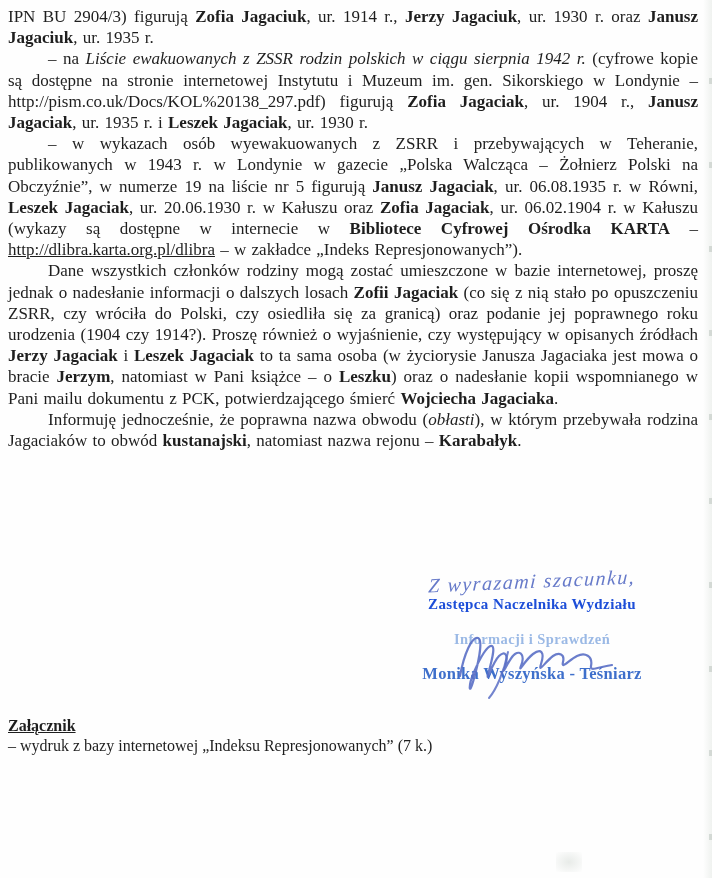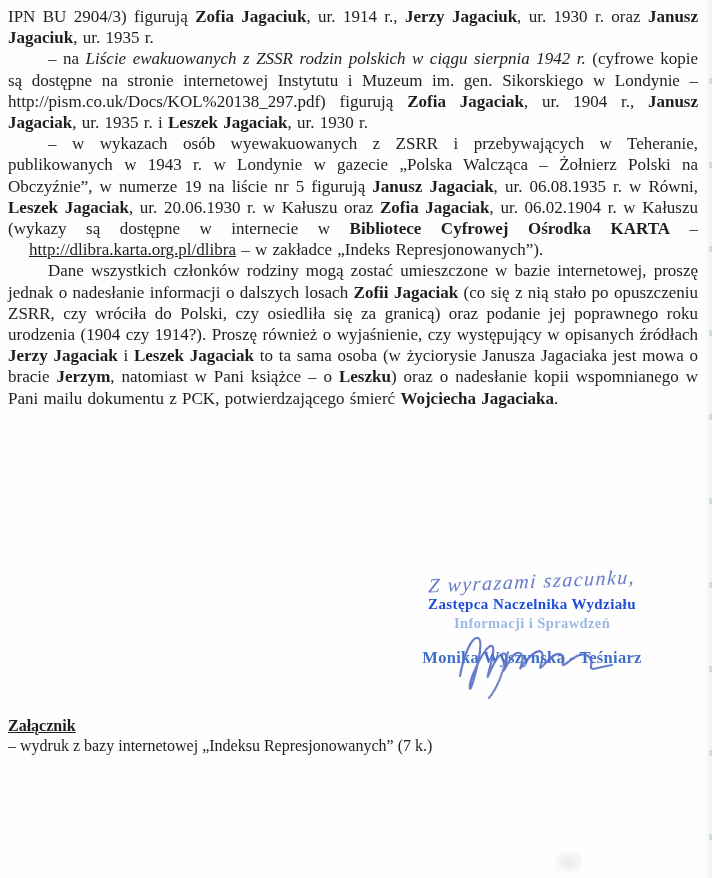--- a/index.html
+++ b/index.html
@@ -25,21 +25,21 @@
     color: #1e1e1e;
     text-align: justify;
   }
   .para {
     margin: 0;
     word-spacing: 0.06em;
   }
   .para.indent { text-indent: 40px; }
   .para span[data-bold]   { font-weight: bold; }
   .para span[data-italic] { font-style: italic; }
-  .para span[data-under]  { text-decoration: underline; margin-left: 21px; }
+  .para span[data-under]  { text-decoration: underline; }
 
   .signature-block {
     position: absolute;
     left: 408px;
     top: 570px;
     width: 248px;
     text-align: center;
   }
   .handwritten-closing {
     font-style: italic;
@@ -50,21 +50,21 @@
     opacity: 0.92;
   }
   .stamp-line1 {
     margin-top: 3px;
     font-size: 15px;
     font-weight: bold;
     letter-spacing: 0.4px;
     white-space: nowrap;
   }
   .stamp-line2 {
-    margin-top: 2px;
+    margin-top: 18px;
     font-size: 14.5px;
     font-weight: bold;
     letter-spacing: 0.4px;
     opacity: 0.55;
     filter: blur(0.4px);
     white-space: nowrap;
   }
   .stamp-name {
     margin-top: 16px;
     font-size: 16.5px;
@@ -124,20 +124,21 @@
 </head>
 <body>
 
 <div class="page">
 
   <div class="text-block">
     <p class="para"><span>IPN BU 2904/3) figurują </span><span data-bold="">Zofia Jagaciuk</span><span>, ur. 1914 r., </span><span data-bold="">Jerzy Jagaciuk</span><span>, ur. 1930 r. oraz </span><span data-bold="">Janusz Jagaciuk</span><span>, ur. 1935 r.</span></p>
     <p class="para indent"><span>– na </span><span data-italic="">Liście ewakuowanych z ZSSR rodzin polskich w ciągu sierpnia 1942 r.</span><span> (cyfrowe kopie są dostępne na stronie internetowej Instytutu i Muzeum im. gen. Sikorskiego w Londynie – http://pism.co.uk/Docs/KOL%20138_297.pdf) figurują </span><span data-bold="">Zofia Jagaciak</span><span>, ur. 1904 r., </span><span data-bold="">Janusz Jagaciak</span><span>, ur. 1935 r. i </span><span data-bold="">Leszek Jagaciak</span><span>, ur. 1930 r.</span></p>
     <p class="para indent"><span>– w wykazach osób wyewakuowanych z ZSRR i przebywających w Teheranie, publikowanych w 1943 r. w Londynie w gazecie „Polska Walcząca – Żołnierz Polski na Obczyźnie”, w numerze 19 na liście nr 5 figurują </span><span data-bold="">Janusz Jagaciak</span><span>, ur. 06.08.1935 r. w Równi, </span><span data-bold="">Leszek Jagaciak</span><span>, ur. 20.06.1930 r. w Kałuszu oraz </span><span data-bold="">Zofia Jagaciak</span><span>, ur. 06.02.1904 r. w Kałuszu (wykazy są dostępne w internecie w </span><span data-bold="">Bibliotece Cyfrowej Ośrodka KARTA</span><span> – </span><span data-under="">http://dlibra.karta.org.pl/dlibra</span><span> – w zakładce „Indeks Represjonowanych”).</span></p>
     <p class="para indent"><span>Dane wszystkich członków rodziny mogą zostać umieszczone w bazie internetowej, proszę jednak o nadesłanie informacji o dalszych losach </span><span data-bold="">Zofii Jagaciak</span><span> (co się z nią stało po opuszczeniu ZSRR, czy wróciła do Polski, czy osiedliła się za granicą) oraz podanie jej poprawnego roku urodzenia (1904 czy 1914?). Proszę również o wyjaśnienie, czy występujący w opisanych źródłach </span><span data-bold="">Jerzy Jagaciak</span><span> i </span><span data-bold="">Leszek Jagaciak</span><span> to ta sama osoba (w życiorysie Janusza Jagaciaka jest mowa o bracie </span><span data-bold="">Jerzym</span><span>, natomiast w Pani książce – o </span><span data-bold="">Leszku</span><span>) oraz o nadesłanie kopii wspomnianego w Pani mailu dokumentu z PCK, potwierdzającego śmierć </span><span data-bold="">Wojciecha Jagaciaka</span><span>.</span></p>
+    <p class="para indent"><span>Informuję jednocześnie, że poprawna nazwa obwodu (</span><span data-italic="">obłasti</span><span>), w którym przebywała rodzina Jagaciaków to obwód </span><span data-bold="">kustanajski</span><span>, natomiast nazwa rejonu – </span><span data-bold="">Karabałyk</span><span>.</span></p>
   </div>
 
   <div class="signature-block">
     <div class="handwritten-closing" style="color: rgb(90, 111, 197);">Z wyrazami szacunku,</div>
     <div class="stamp-line1" style="color: #1d4ed8;">Zastępca Naczelnika Wydziału</div>
     <div class="stamp-line2" style="color: rgb(75, 130, 210);">Informacji i Sprawdzeń</div>
     <svg class="signature-svg" width="180" height="78" viewBox="0 0 180 78">
       <path d="M14,54 C18,32 26,14 32,16 C38,18 31,46 27,60 C23,74 22,64 28,50 C34,36 42,22 46,24 C50,26 44,44 42,53 C40,61 47,40 53,34 C59,28 63,33 59,45 C55,57 63,36 69,32 C75,28 79,34 75,44 C72,52 79,38 87,32 C95,26 99,30 95,42 C92,52 99,40 107,34 C113,30 119,32 117,40 C115,48 123,38 131,34 C139,30 147,34 145,44 C144,50 152,45 166,43" fill="none" stroke-width="2.2" stroke-linecap="round" opacity="0.9" stroke="#5a6fc5"></path>
       <path d="M62,30 C58,50 50,68 43,76" fill="none" stroke-width="2" stroke-linecap="round" opacity="0.85" stroke="#5a6fc5"></path>
     </svg>

